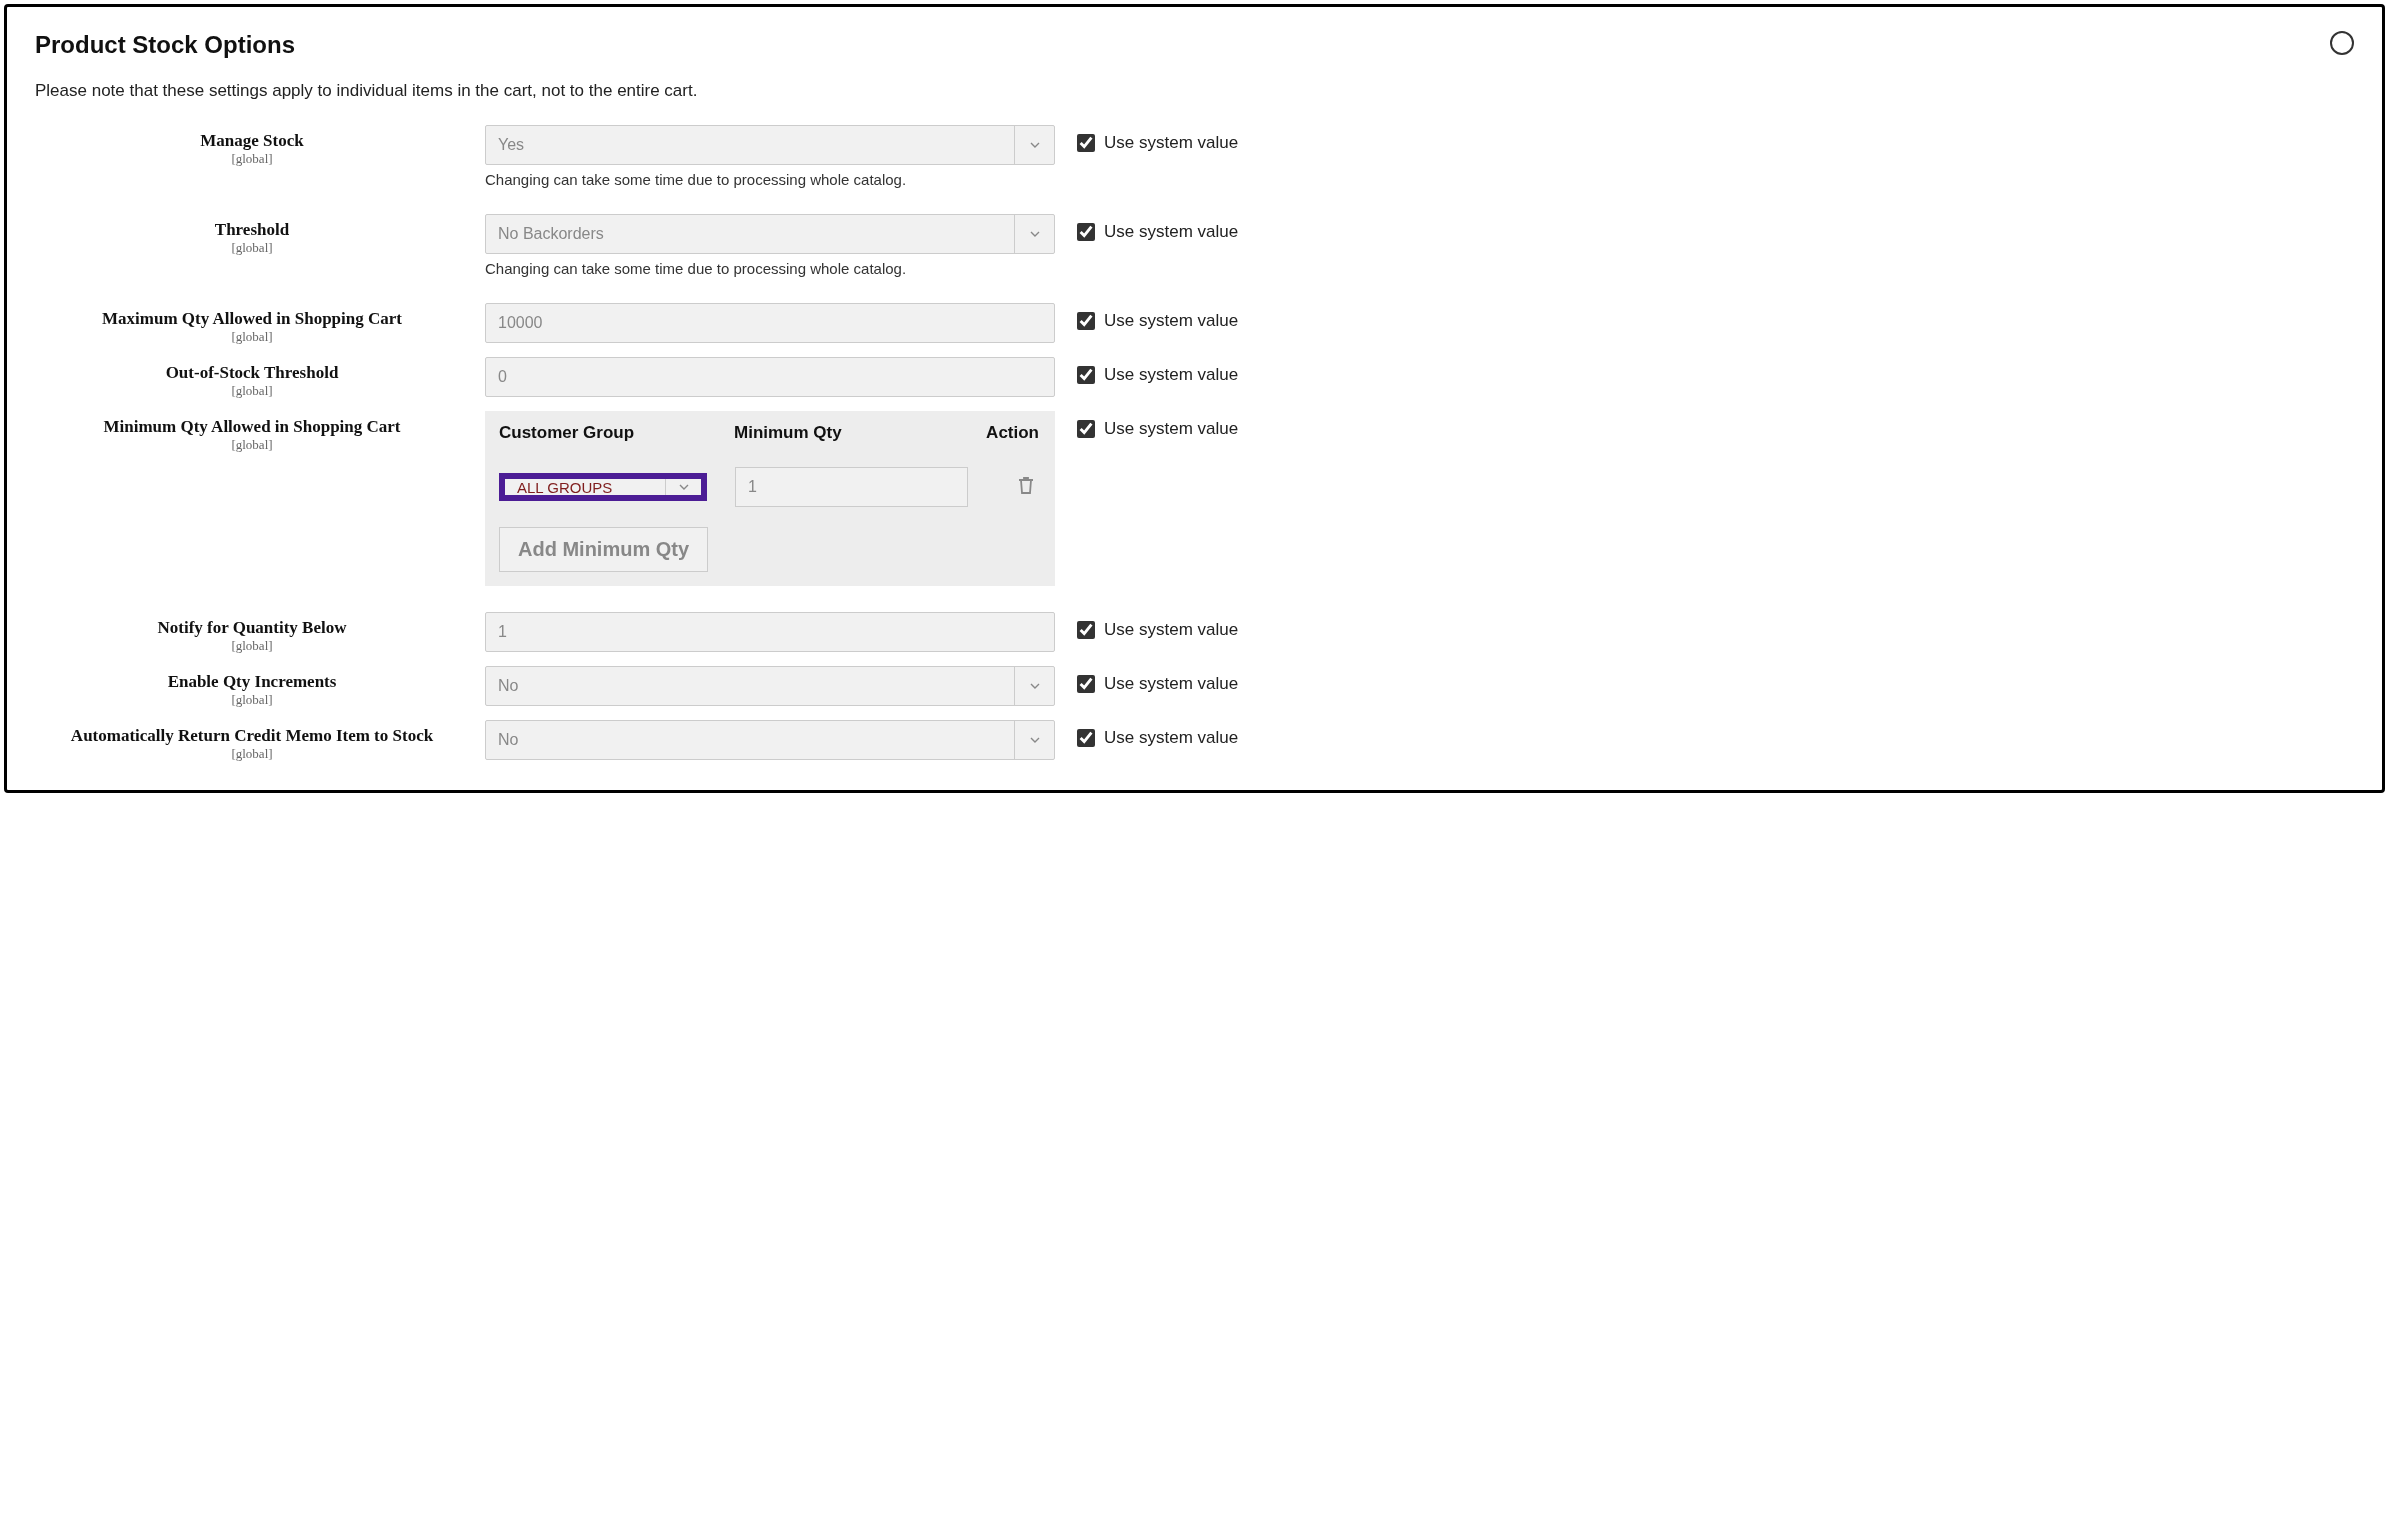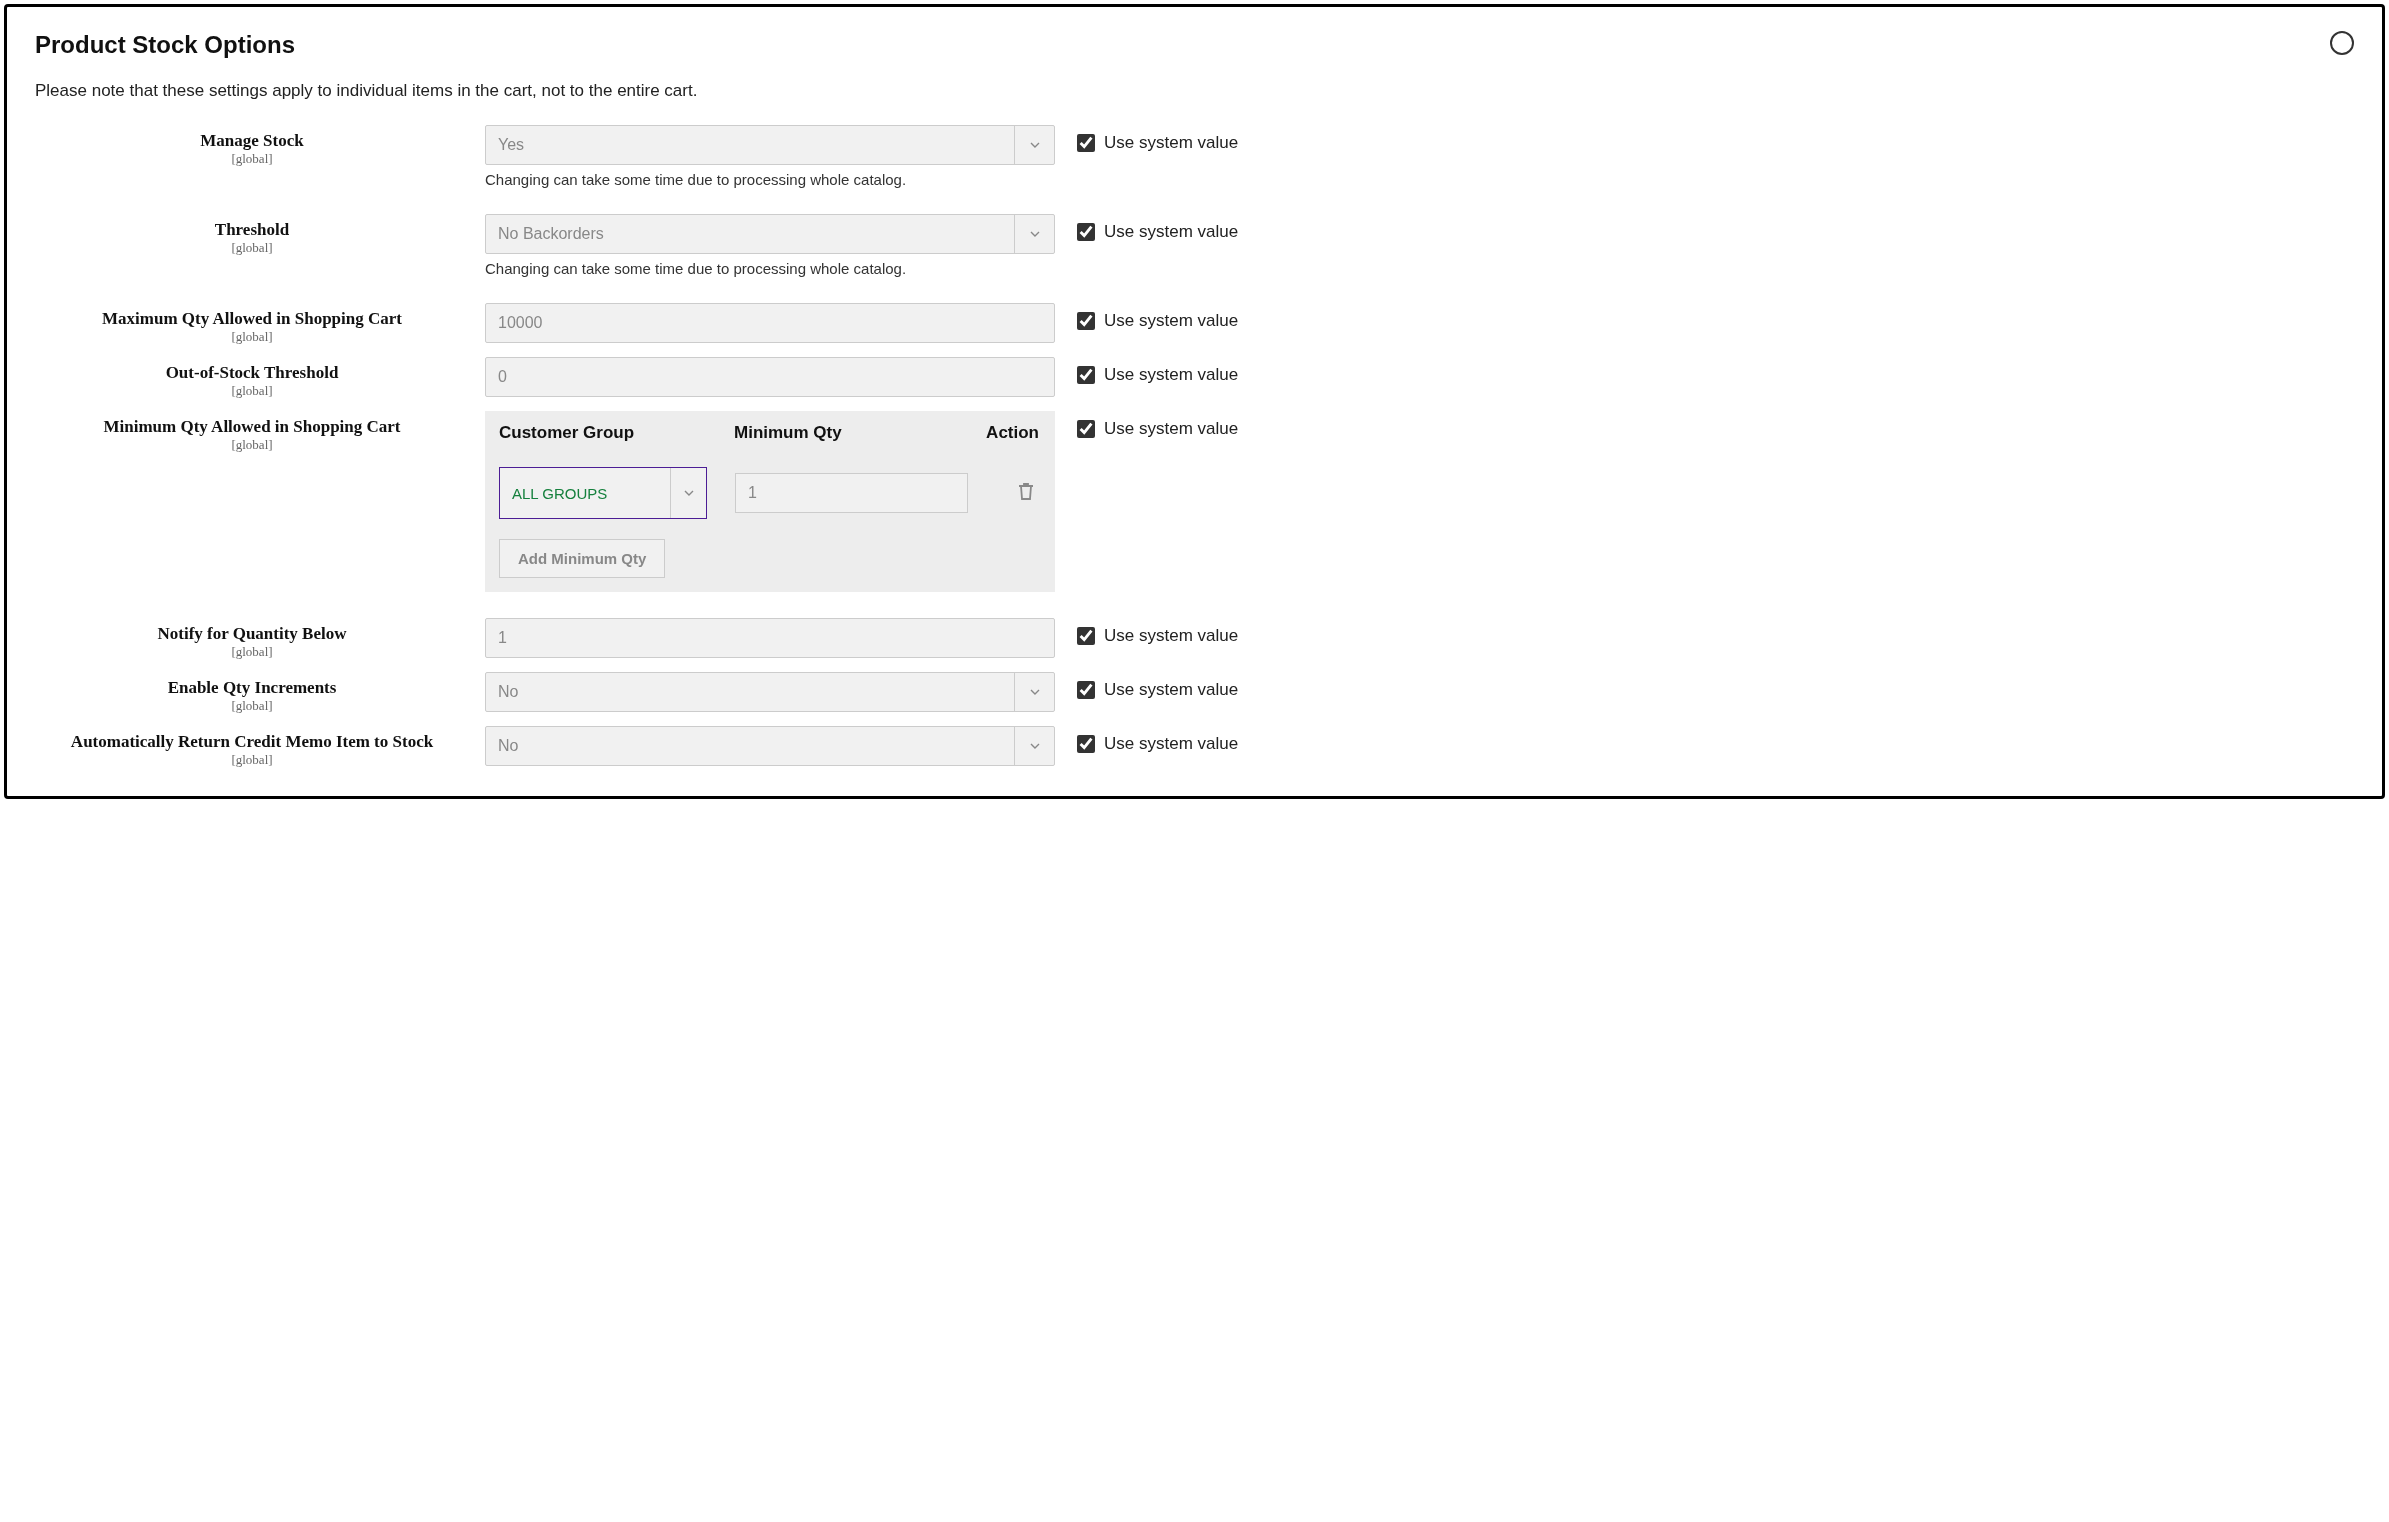--- a/index.html
+++ b/index.html
@@ -125,24 +125,24 @@
   .mq-head .c2 { flex: 0 0 220px; }
   .mq-head .c3 { flex: 1; text-align:right; padding-right:2px; }
   .mq-row {
     display:flex;
     align-items:center;
     gap: 28px;
     padding: 10px 0 14px 0;
   }
   .mq-select {
     flex: 0 0 208px;
-    height:52px;
-    border:1px solid #4c1d95;
+    height:28px;
+    border:6px solid #4c1d95;
     background:#f1f1f1;
-    color:#15803d;
+    color:#7f1d1d;
     font-size:15px;
     display:flex; align-items:center; justify-content:space-between;
     padding-left:12px;
   }
   .mq-select .caret {
     border-left:1px solid #ccc;
     width:36px; height:100%;
     display:flex;align-items:center;justify-content:center;
   }
   .mq-input {
@@ -159,21 +159,21 @@
     text-align:right;
     padding-right: 6px;
     color:#888;
     font-size:18px;
   }
   .add-btn {
     display:inline-block;
     background:#f1f1f1;
     border:1px solid #ccc;
     color:#888;
-    font-size:15px;
+    font-size:20px;
     font-weight:600;
     padding:10px 18px;
     margin-top: 6px;
   }
   .caret svg { width:10px; height:10px; }
 </style>
 </head>
 <body>
 
 <div class="panel">

